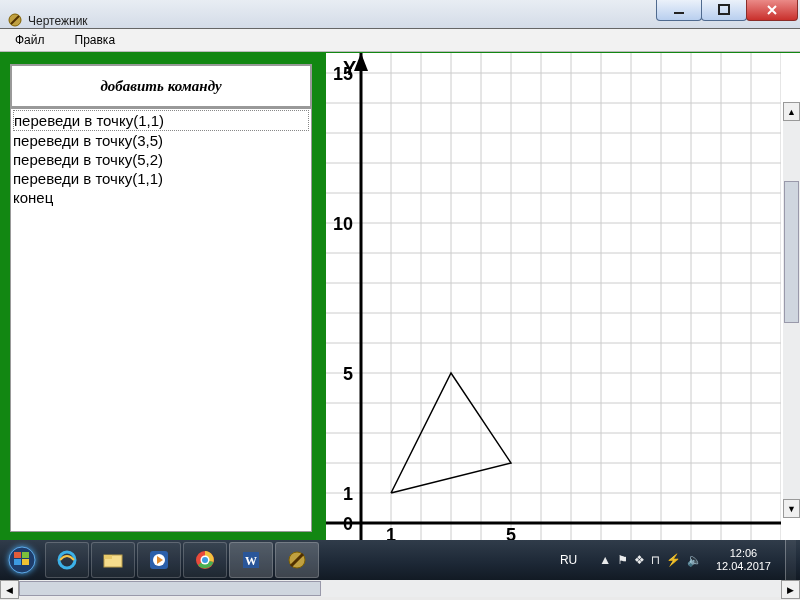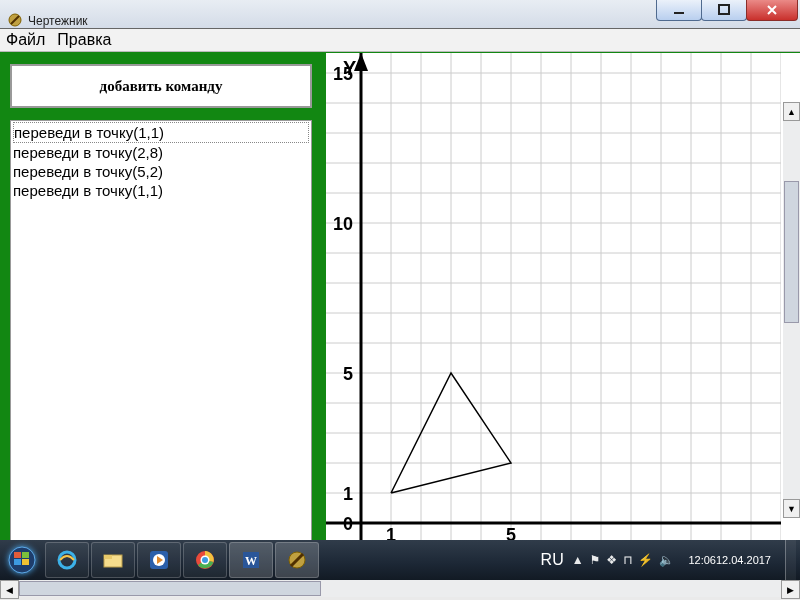--- a/index.html
+++ b/index.html
@@ -7,48 +7,48 @@
 .titlebar{height:28px;background:linear-gradient(to bottom,#e8edf3,#d4dce8);display:flex;align-items:flex-end;border-bottom:1px solid #666;position:relative}
 .titlebar .icon{width:16px;height:16px;margin:0 5px 0 7px}
 .titlebar .title{font-size:12px;color:#222}
 .winbtns{position:absolute;right:2px;top:0;display:flex;gap:0}
 .winbtn{width:44px;height:20px;border:1px solid #4f6a8f;border-top:none;border-radius:0 0 4px 4px;margin-left:-1px;display:flex;align-items:center;justify-content:center;font-size:12px;font-weight:bold;color:#222}
 .winbtn.min{background:linear-gradient(to bottom,#ebf1fa,#b9cfef)}
 .winbtn.max{background:linear-gradient(to bottom,#ebf1fa,#b9cfef)}
 .winbtn.close{background:linear-gradient(to bottom,#ea8a87,#c9302c);color:#fff;border-color:#8a2d29;width:50px}
 
 .menubar{height:22px;background:#f2f2f2;display:flex;align-items:center;border-bottom:1px solid #bbb}
-.menuitem{padding:0 6px;font-size:16px;cursor:default}
+.menuitem{padding:0 15px;font-size:12px;cursor:default}
 
 .app{position:relative;background:#128712;height:488px}
 .left-panel{position:absolute;left:10px;top:12px;width:302px}
-.addbtn{height:40px;background:#fff;border:2px solid #999;display:flex;align-items:center;justify-content:center;font-size:15px;font-weight:bold;font-family:'Times New Roman',serif}
-.cmdlist{margin-top:12px;background:#fff;border:1px solid #999;height:420px;padding:1px 2px;font-family:Arial,sans-serif;font-size:15px;line-height:19px;color:#000}
+.addbtn{height:40px;background:#fff;border:2px solid #999;display:flex;align-items:center;justify-content:center;font-size:15px;font-style:italic;font-weight:bold;font-family:'Times New Roman',serif}
+.cmdlist{margin-top:0;background:#fff;border:1px solid #999;height:420px;padding:1px 2px;font-family:Arial,sans-serif;font-size:15px;line-height:19px;color:#000}
 .cmdlist .cmd{white-space:nowrap}
 .cmdlist .cmd.sel{border:1px dotted #888}
 .canvas-area{position:absolute;left:326px;top:1px;right:0;bottom:0;background:#fff;overflow:hidden}
 .scrollbar-v{position:absolute;right:0;top:50px;bottom:22px;width:17px;background:#eaeaea;display:flex;flex-direction:column}
 .sb-btn{height:17px;background:#f0f0f0;border:1px solid #999;display:flex;align-items:center;justify-content:center;font-size:9px}
 .sb-track{flex:1;background:#ecedee;position:relative}
 .sb-thumb{position:absolute;left:1px;right:1px;top:60px;height:140px;background:#cfd6df;border:1px solid #99a}
 .hbar{position:absolute;bottom:0;left:0;right:0;height:22px;background:#eaeaea;display:flex}
 .hbar .sb-btn{width:17px;height:17px;margin-top:2px}
 .hbar .sb-track{flex:1;height:17px;background:#ecedee;position:relative;margin-top:2px}
 .hbar .sb-thumb{left:0;top:1px;bottom:1px;width:300px;height:auto;background:#cfd6df;border:1px solid #99a}
 
 .taskbar{height:40px;background:linear-gradient(to bottom,#303c4a 0%,#1c2735 60%,#121a24 100%);display:flex;align-items:center;color:#fff;position:relative}
 .tb-left{display:flex;align-items:center;height:100%}
 .orb{width:44px;height:40px;display:flex;align-items:center;justify-content:center}
 .orb svg{filter:drop-shadow(0 0 3px rgba(80,180,255,.9))}
 .tb-icon{width:42px;height:34px;margin:0 1px;border-radius:3px;background:rgba(255,255,255,.05);border:1px solid rgba(255,255,255,.2);display:flex;align-items:center;justify-content:center}
 .tb-icon.active{background:rgba(255,255,255,.18)}
 .tray{position:absolute;right:0;top:0;height:100%;display:flex;align-items:center;gap:6px;padding-right:4px}
-.tray .lang{font-size:16px;color:#fff;margin-right:2px}
+.tray .lang{font-size:12px;color:#fff;margin-right:16px}
 .tray .tray-ic{color:#fff;font-size:12px;opacity:.9}
-.clock{display:flex;flex-direction:row;align-items:center;justify-content:center;font-size:11px;line-height:13px;color:#fff;padding:0 8px}
+.clock{display:flex;flex-direction:column;align-items:center;justify-content:center;font-size:11px;line-height:13px;color:#fff;padding:0 8px}
 .showd{width:10px;height:100%;border-left:1px solid rgba(255,255,255,.3);background:rgba(255,255,255,.06)}
 </style>
 </head>
 <body>
 
 <div class="titlebar">
   <span class="icon">
     <svg width="16" height="16">
         <circle cx="8" cy="8" r="6" fill="#c0a040" stroke="#806000"></circle>
         <path d="M4 12 L12 4" stroke="#503000" stroke-width="2"></path>
@@ -77,23 +77,24 @@
 <div class="menubar">
   <div class="menuitem">Файл</div>
   <div class="menuitem">Правка</div>
 </div>
 
 <div class="app">
   <div class="left-panel">
     <div class="addbtn">добавить команду</div>
     <div class="cmdlist" id="cmdlist">
         <div class="cmd sel">переведи в точку(1,1)</div>
-        <div class="cmd">переведи в точку(2,8)</div>
+        <div class="cmd">переведи в точку(3,5)</div>
         <div class="cmd">переведи в точку(5,2)</div>
         <div class="cmd">переведи в точку(1,1)</div>
+        <div class="cmd">конец</div>
       </div>
   </div>
   <div class="canvas-area">
     <svg id="plot" width="455" height="488">
         <line x1="35" y1="0" x2="35" y2="488" stroke="#ccc" stroke-width="1"></line>
         <line x1="65" y1="0" x2="65" y2="488" stroke="#ccc" stroke-width="1"></line>
         <line x1="95" y1="0" x2="95" y2="488" stroke="#ccc" stroke-width="1"></line>
         <line x1="125" y1="0" x2="125" y2="488" stroke="#ccc" stroke-width="1"></line>
         <line x1="155" y1="0" x2="155" y2="488" stroke="#ccc" stroke-width="1"></line>
         <line x1="185" y1="0" x2="185" y2="488" stroke="#ccc" stroke-width="1"></line>

